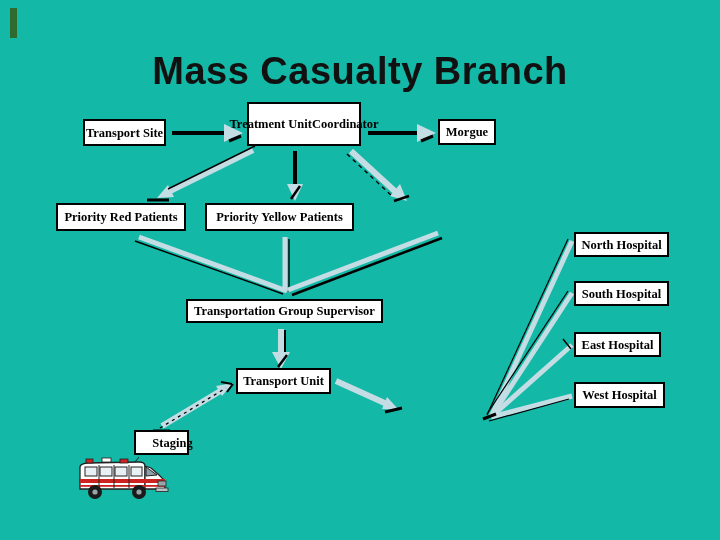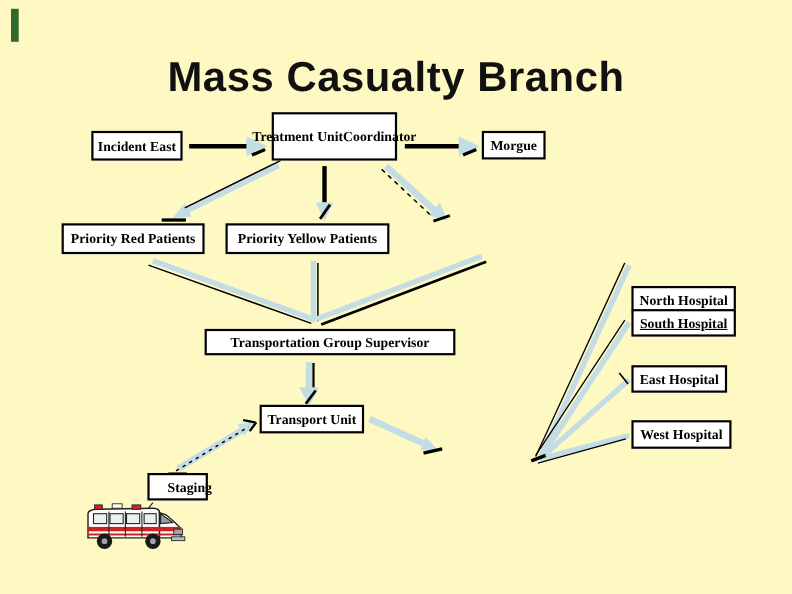--- a/index.html
+++ b/index.html
@@ -1,19 +1,19 @@
 <!DOCTYPE html>
 <html><head>
 <meta charset="utf-8">
 <style>
   html, body { margin: 0; padding: 0; background: #ffffff; }
   #slide {
     position: relative;
     width: 720px; height: 540px;
-    background: #fef9c3;
+    background: #14b8a6;
     overflow: hidden;
     font-family: "Liberation Serif", serif;
   }
   #title {
     position: absolute;
     left: 0; top: 50px; width: 720px;
     text-align: center;
     font-family: "Liberation Sans", sans-serif;
     font-size: 38px;
     font-weight: bold;
@@ -56,25 +56,25 @@
     background: #2f6b2f;
     z-index: 4;
   }
   
   #n-incident       { left: 83px;  top: 119px; width: 83px;  height: 27px; }
   #n-tuc            { left: 247px; top: 102px; width: 114px; height: 44px; }
   #n-morgue         { left: 438px; top: 119px; width: 58px;  height: 26px; }
   #n-red            { left: 56px;  top: 203px; width: 130px; height: 28px; }
   #n-yellow         { left: 205px; top: 203px; width: 149px; height: 28px; justify-content: center; }
   #n-green          { left: 379px; top: 202px; width: 140px; height: 28px; }
-  #n-north          { left: 574px; top: 232px; width: 95px;  height: 25px; margin-top: 28px; }
-  #n-south          { left: 574px; top: 281px; width: 95px;  height: 25px; text-decoration: underline; }
+  #n-north          { left: 574px; top: 232px; width: 95px;  height: 25px; }
+  #n-south          { left: 574px; top: 281px; width: 95px;  height: 25px; }
   #n-east           { left: 574px; top: 332px; width: 87px;  height: 25px; }
   #n-west           { left: 574px; top: 382px; width: 91px;  height: 26px; }
-  #n-tgs            { left: 186px; top: 299px; width: 228px; height: 24px; align-items: center; }
+  #n-tgs            { left: 186px; top: 299px; width: 197px; height: 24px; align-items: center; }
   #n-transport      { left: 236px; top: 368px; width: 95px;  height: 26px; }
   #n-staging        { left: 134px; top: 430px; width: 55px;  height: 25px; padding-left: 22px; }
   #n-disposition    { left: 339px; top: 414px; width: 152px; height: 46px; }
 </style>
 </head>
 <body>
 
 <div id="slide">
 
   <div id="accent-bar"></div>
@@ -165,21 +165,21 @@
       <line x1="563" y1="339" x2="571" y2="349" stroke="#000000" stroke-width="1.5"></line>
     </g>
     <g>
       <line x1="491" y1="417" x2="572" y2="396" stroke="#c4dde4" stroke-width="5"></line>
       <line x1="489" y1="421" x2="569" y2="399" stroke="#000000" stroke-width="1.2"></line>
       <line x1="483" y1="419" x2="496" y2="414" stroke="#000000" stroke-width="3"></line>
     </g>
   </svg>
 
   <div class="node" id="n-incident">
-    <span>Incident East</span>
+    <span>Transport Site</span>
   </div>
 
   <div class="node" id="n-tuc">
     <span>Treatment Unit</span>
     <span>Coordinator</span>
   </div>
 
   <div class="node" id="n-morgue">
     <span>Morgue</span>
   </div>

